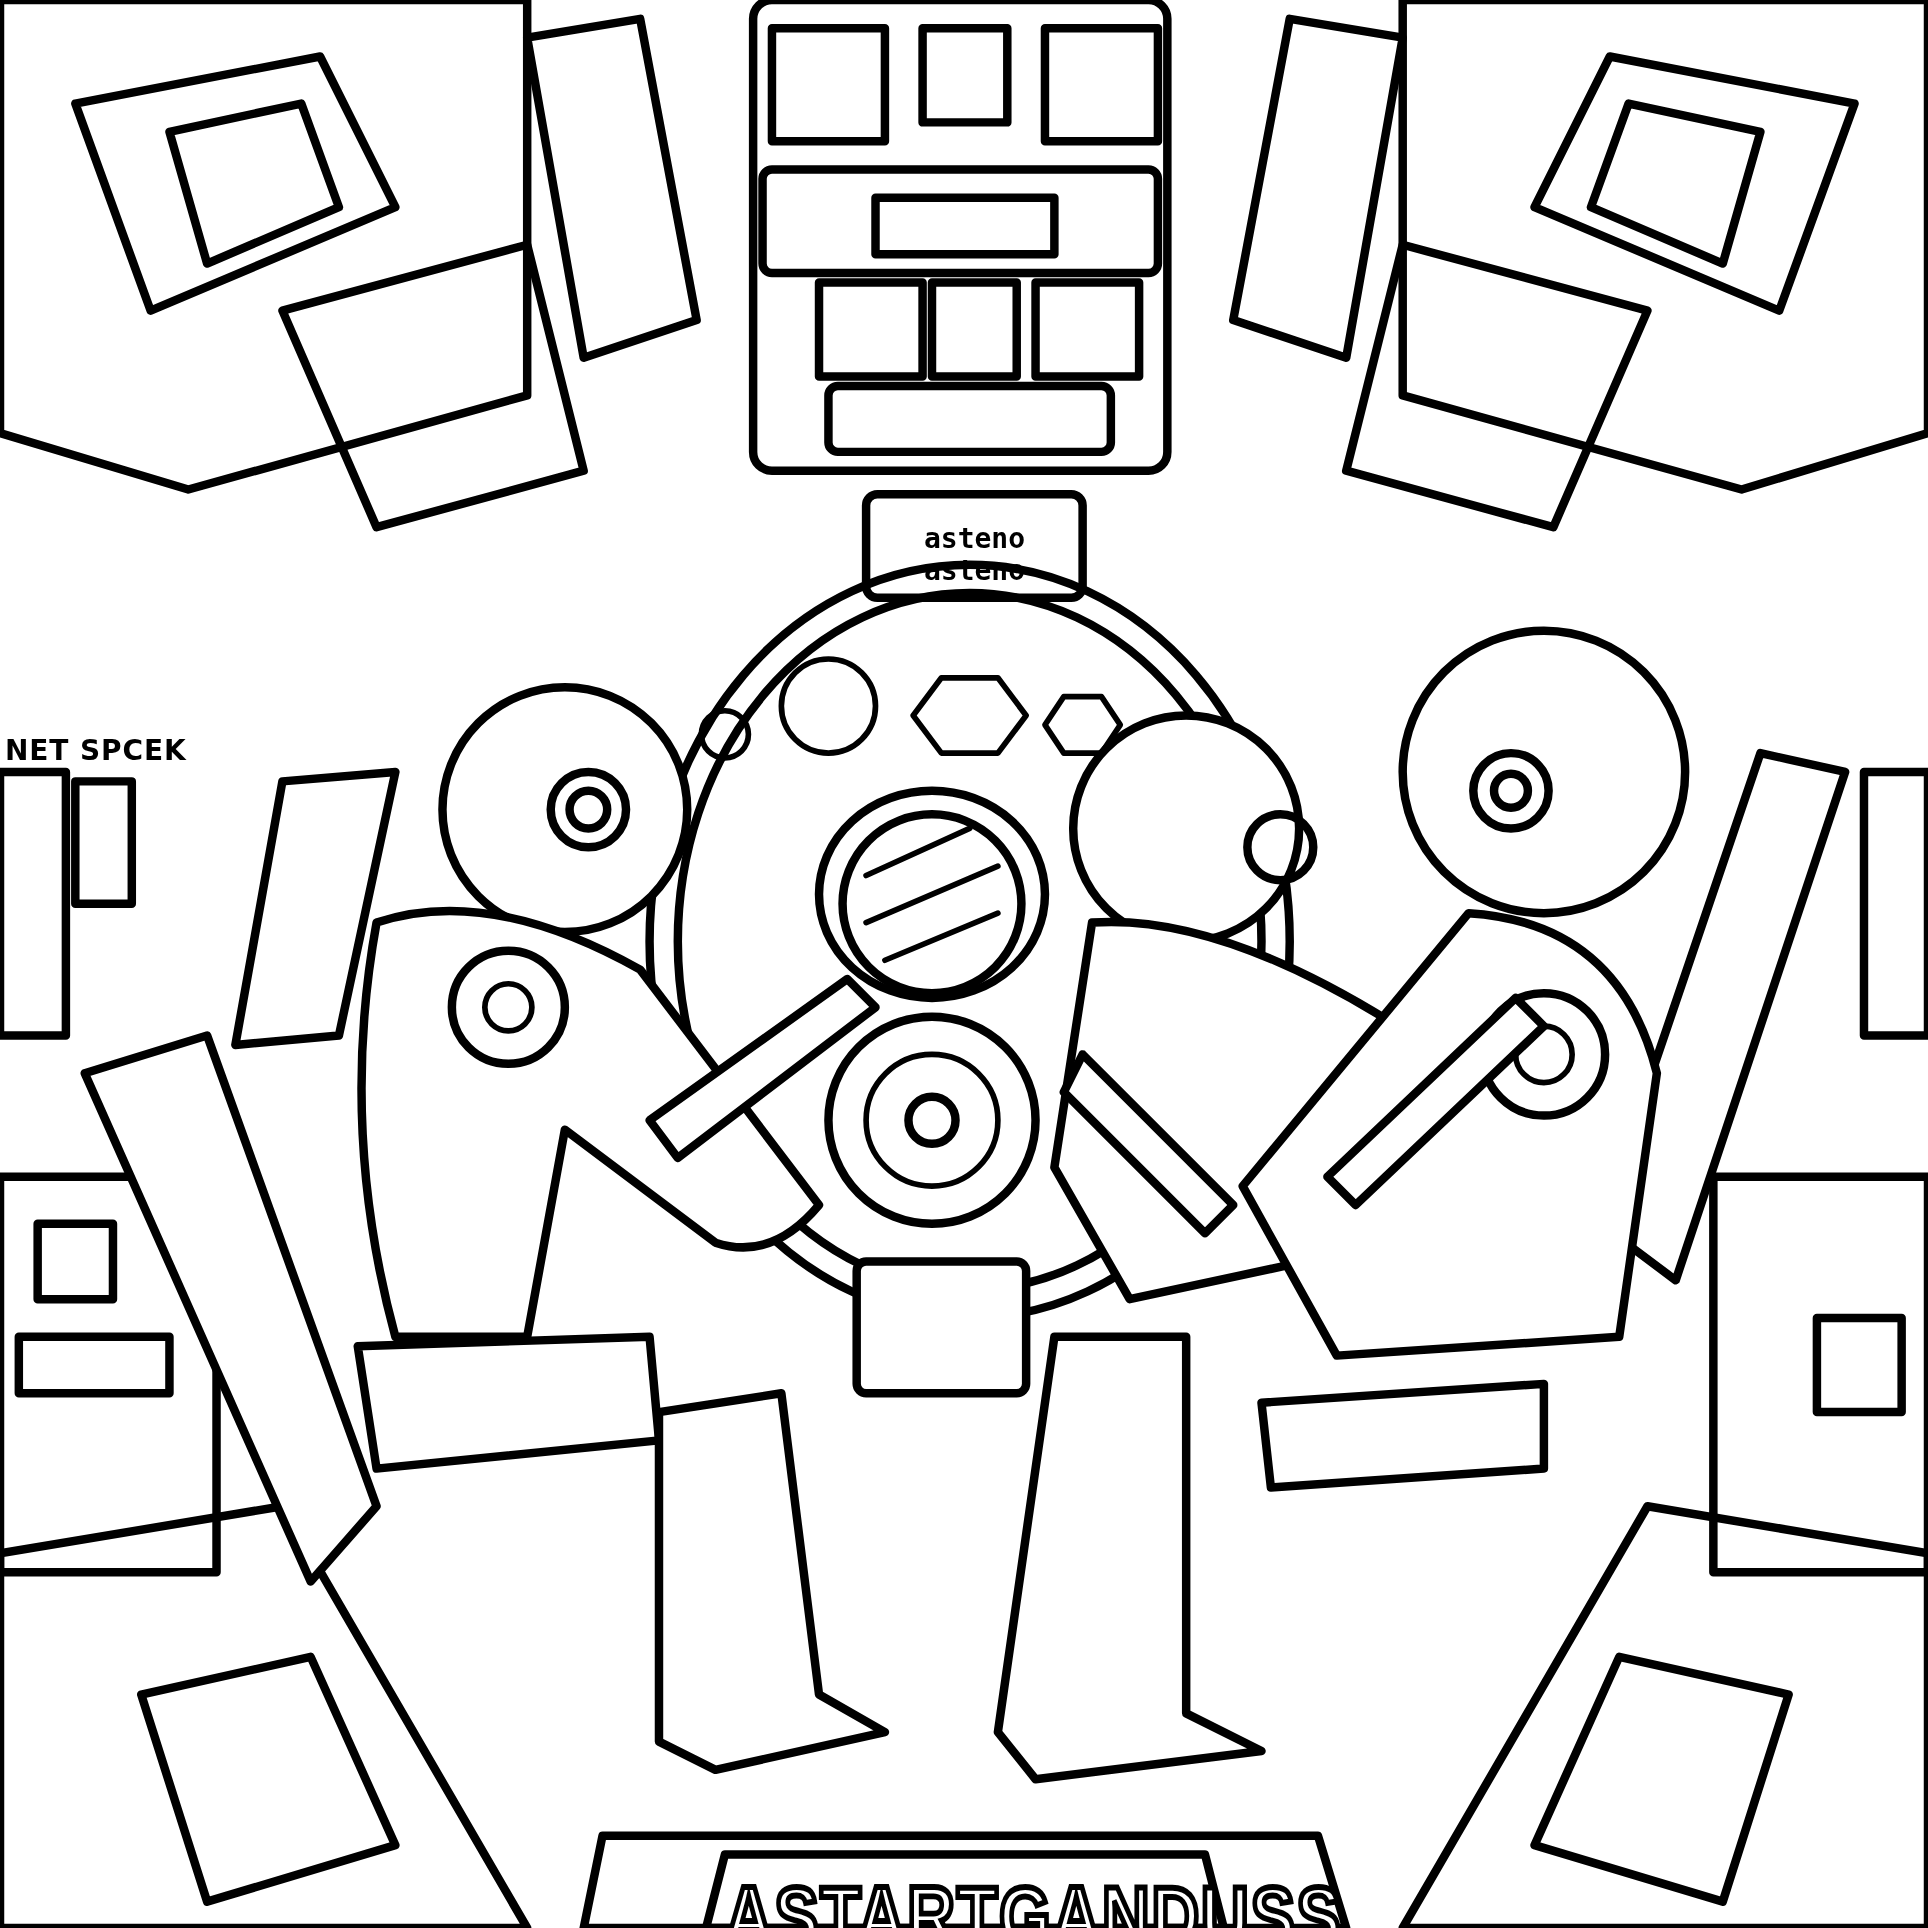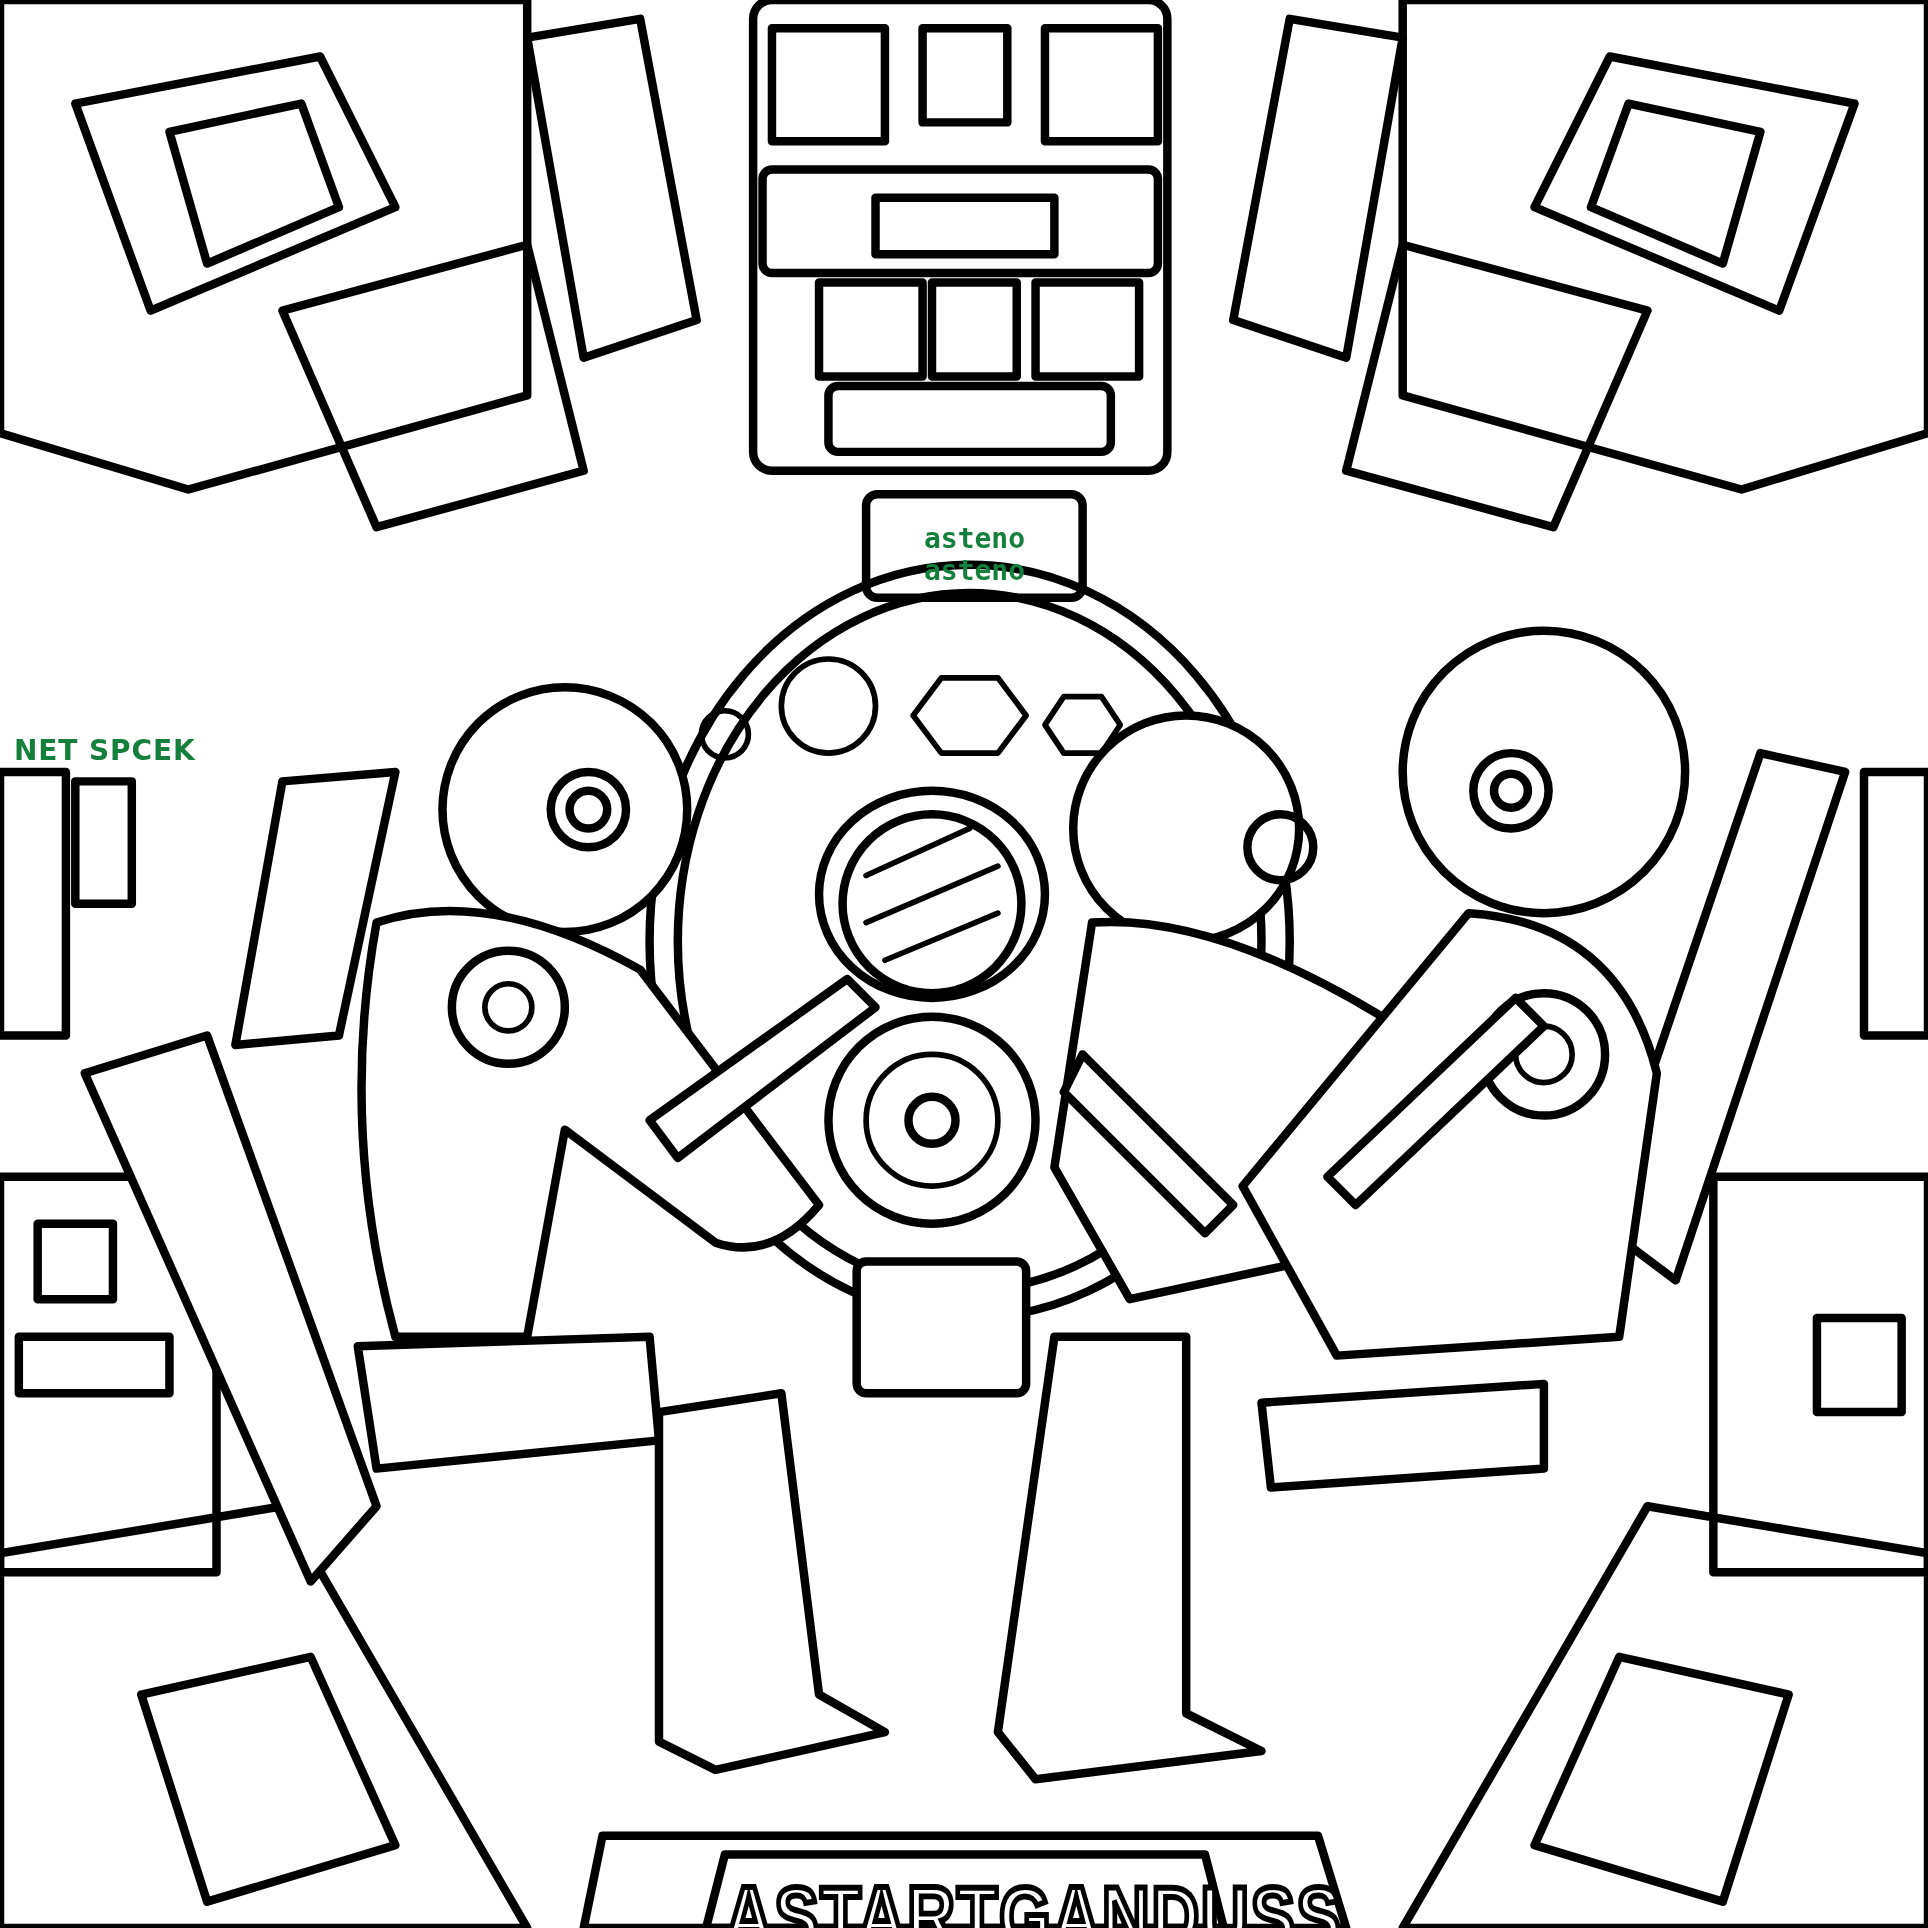--- a/index.html
+++ b/index.html
@@ -1,22 +1,22 @@
 <!DOCTYPE html>
 <html style="font-size:15px"><head>
 <meta charset="utf-8">
 <style>
   html,body{margin:0;padding:0;background:#fff;}
   body{width:1928px;height:1928px;overflow:hidden;position:relative;font-family:"Liberation Sans",sans-serif;}
   svg{position:absolute;left:0;top:0;}
   .ln{fill:none;stroke:#000;stroke-width:9;stroke-linejoin:round;stroke-linecap:round;}
   .lt{fill:none;stroke:#000;stroke-width:6;stroke-linejoin:round;stroke-linecap:round;}
   .wf{fill:#fff;stroke:#000;stroke-width:9;stroke-linejoin:round;}
-  .txt{position:absolute;color:#15803d;font-weight:bold;white-space:nowrap;}
-  #lbl-left{left:14px;top:734px;font-size:28px;letter-spacing:0.9px;font-family:"DejaVu Sans",sans-serif;}
+  .txt{position:absolute;color:#000000;font-weight:bold;white-space:nowrap;}
+  #lbl-left{left:5px;top:734px;font-size:28px;letter-spacing:0.9px;font-family:"DejaVu Sans",sans-serif;}
   #lbl-top{left:890px;top:523px;font-size:28px;line-height:32px;text-align:center;width:169px;font-family:"DejaVu Sans Mono",monospace;}
   #lbl-bottom{left:725px;top:1869px;font-size:66px;letter-spacing:1.9px;color:#fff;-webkit-text-stroke:4.7px #000;font-family:"Liberation Sans",sans-serif;transform:scaleY(1.25);transform-origin:top left;}
 </style>
 </head>
 <body>
 
 <svg width="1928" height="1928" viewBox="0 0 2048 2048" xmlns="http://www.w3.org/2000/svg">
 
   <g>
     <rect class="ln" x="800" y="0" width="440" height="500" rx="20"></rect>

